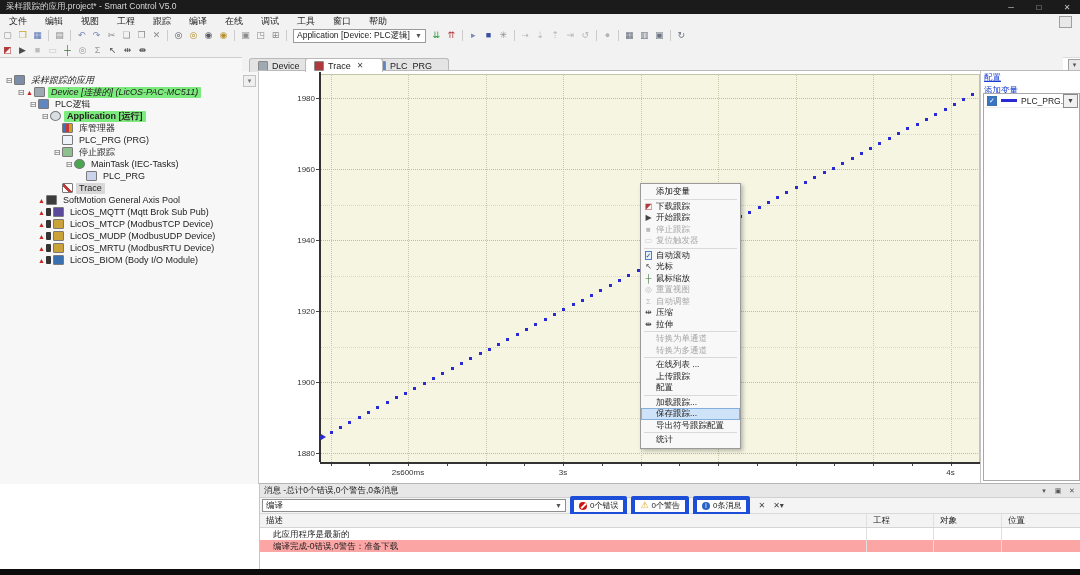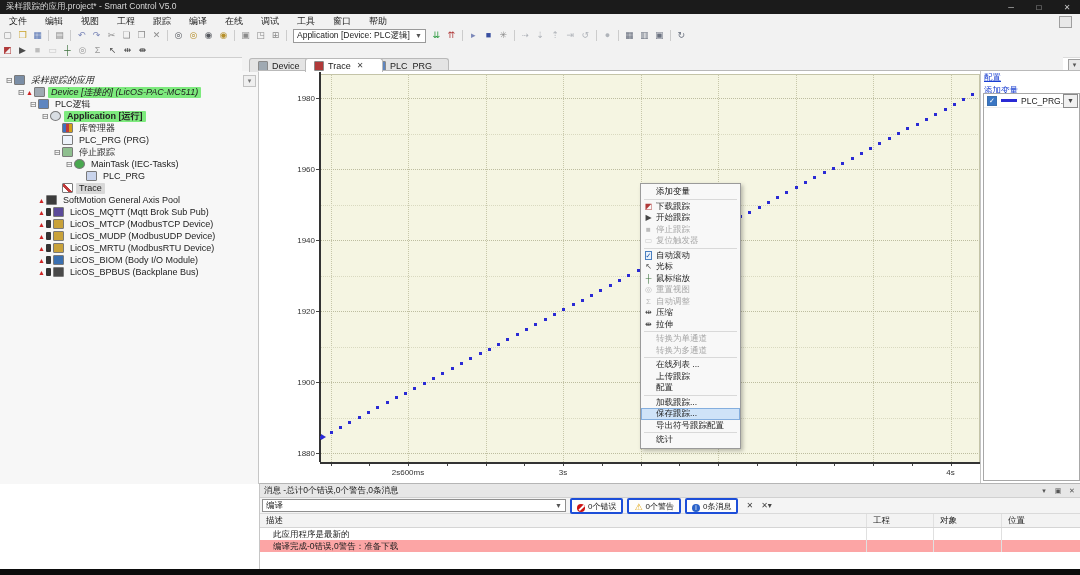--- a/index.html
+++ b/index.html
@@ -69,21 +69,21 @@
   .ctx-sep{height:1px;background:#d9d9d9;margin:1px 3px;}
   .ctx-item.disabled{color:#a8a8a8;}
   .ctx-item.hl{background:#cfe3f8;outline:1px solid #84aede;outline-offset:-1px;}
   .ctx-check{width:8px;height:8px;border:1px solid #4a7fc0;background:#eaf2fb;color:#1a56b0;font-size:7px;line-height:8px;text-align:center;margin:0 auto;}
   
   .messages{position:absolute;left:259px;top:483px;width:821px;height:87px;background:#ffffff;border-top:1px solid #b5b5b5;border-left:1px solid #c6c6c6;}
   .msg-header{height:13px;background:#e7e7e7;display:flex;align-items:center;font-size:8.5px;padding-left:4px;border-bottom:1px solid #d0d0d0;}
   .msg-toolbar{height:15px;display:flex;align-items:center;background:#f4f4f4;border-bottom:1px solid #dadada;}
   .msg-combo{width:296px;height:11px;border:1px solid #8f8f8f;background:#fff;font-size:8.5px;display:flex;align-items:center;padding:0 3px;margin-left:2px;}
   .msg-combo .arrow{margin-left:auto;font-size:7px;color:#555;}
-  .msg-btn{display:inline-flex;align-items:flex-end;gap:3px;height:12px;border:2px solid #1d4ed8;border-radius:2px;background:#fdfdfd;
+  .msg-btn{display:inline-flex;align-items:center;gap:3px;height:12px;border:4px solid #1d4ed8;border-radius:2px;background:#fdfdfd;
            font-size:8px;padding:0 5px;margin-left:4px;}
   .err-ic{width:8px;height:8px;border-radius:50%;background:#cc1111;position:relative;}
   .err-ic::after{content:"";position:absolute;left:0.5px;top:3px;width:7px;height:1.6px;background:#fff;transform:rotate(-45deg);}
   .warn-ic{color:#e0a000;font-size:9px;line-height:9px;}
   .info-ic{width:8px;height:8px;border-radius:50%;background:#2a62c9;color:#fff;font-size:6.5px;line-height:8px;text-align:center;}
   .msg-x{font-size:8px;color:#444;margin-left:8px;}
   .msg-colhdr{height:13px;background:#f3f3f3;border-bottom:1px solid #d5d5d5;position:relative;font-size:8.5px;color:#222;}
   .msg-col{position:absolute;top:0;line-height:13px;}
   .msg-row{position:relative;height:12px;font-size:8.5px;line-height:12px;white-space:nowrap;}
   .msg-row .desc{padding-left:13px;}
@@ -268,27 +268,20 @@
           <span class="chip2"></span>
           <span class="chip" style="background: rgb(201, 162, 58);"></span>
           <span class="tree-label">LicOS_MRTU (ModbusRTU Device)</span>
         </div>
         <div class="tree-row" style="padding-left: 28px;">
           <span class="expander"></span>
           <span class="warn-tri">▲</span>
           <span class="chip2"></span>
           <span class="chip" style="background: rgb(58, 111, 176);"></span>
           <span class="tree-label">LicOS_BIOM (Body I/O Module)</span>
-        </div>
-        <div class="tree-row" style="padding-left: 28px;">
-          <span class="expander"></span>
-          <span class="warn-tri">▲</span>
-          <span class="chip2"></span>
-          <span class="chip" style="background: rgb(74, 74, 74);"></span>
-          <span class="tree-label">LicOS_BPBUS (Backplane Bus)</span>
         </div>
       </div>
   </div>
 
   <div class="tabstrip" id="tabstrip">
       <div class="tab" style="left: 7px; width: 54px;">
         <span class="ticon" style="background: rgb(159, 169, 178);"></span>
         <span>Device</span>
       </div>
       <div class="tab active" style="left: 63px; width: 60px;">

